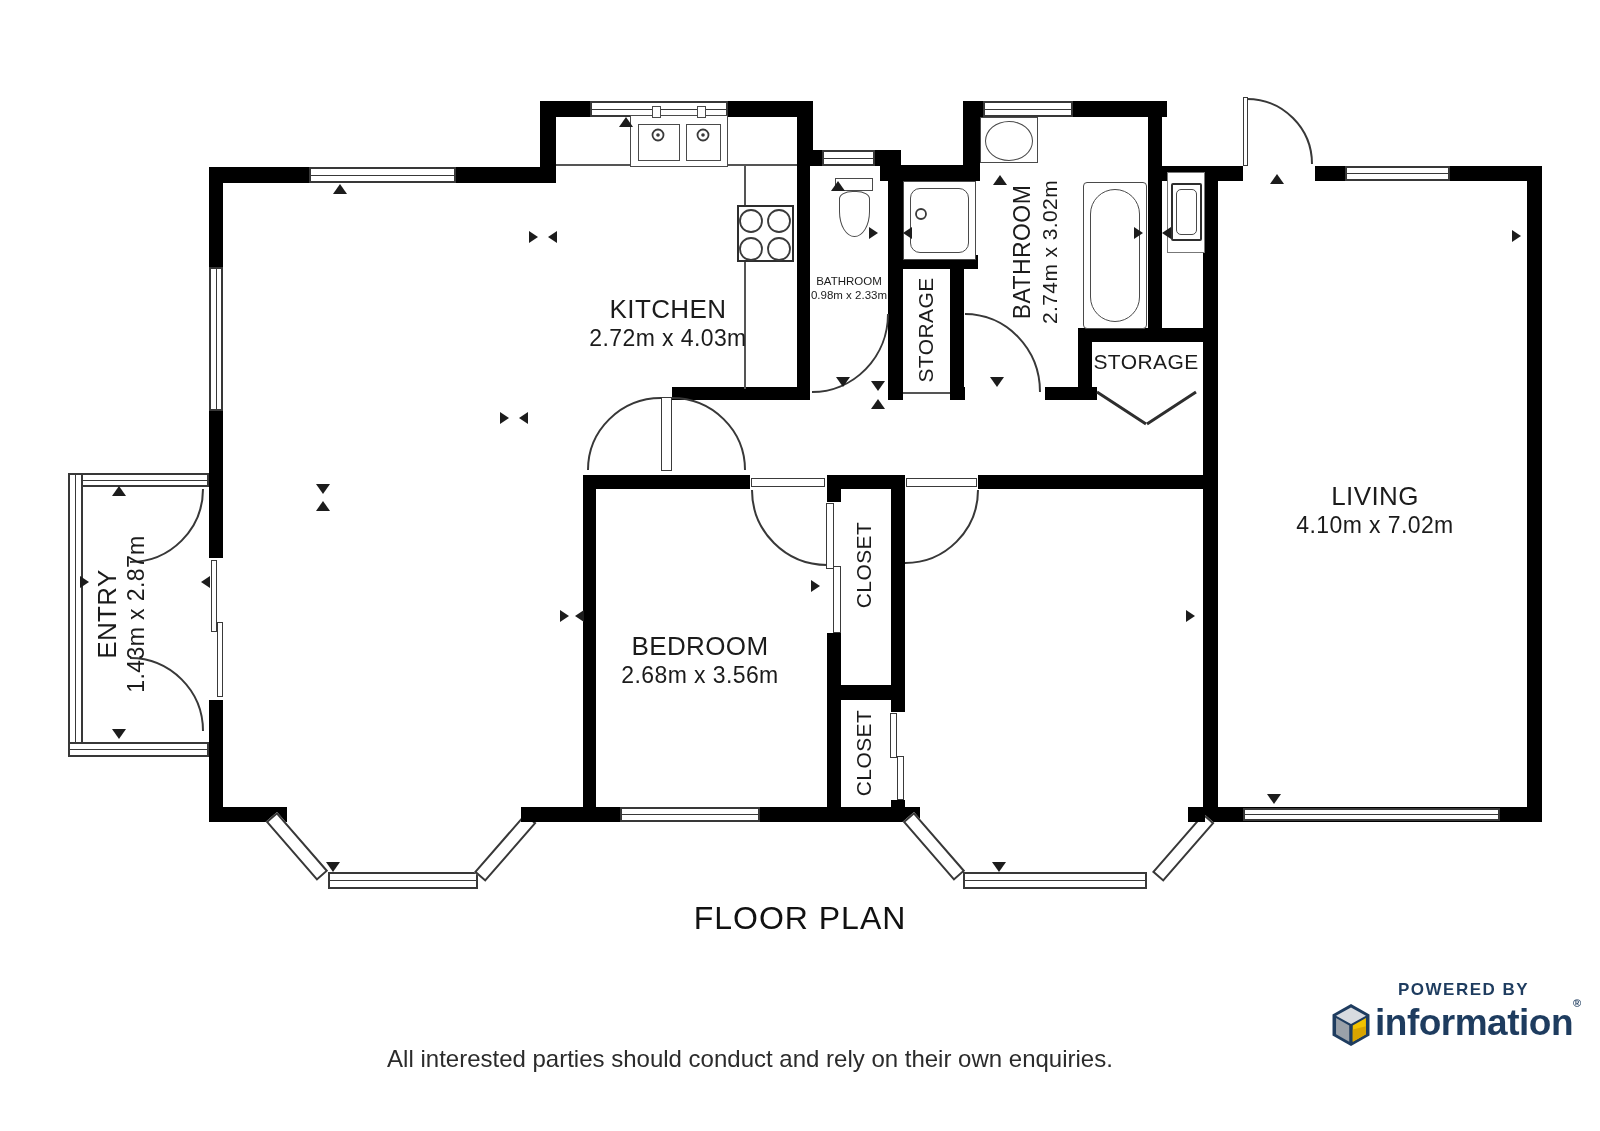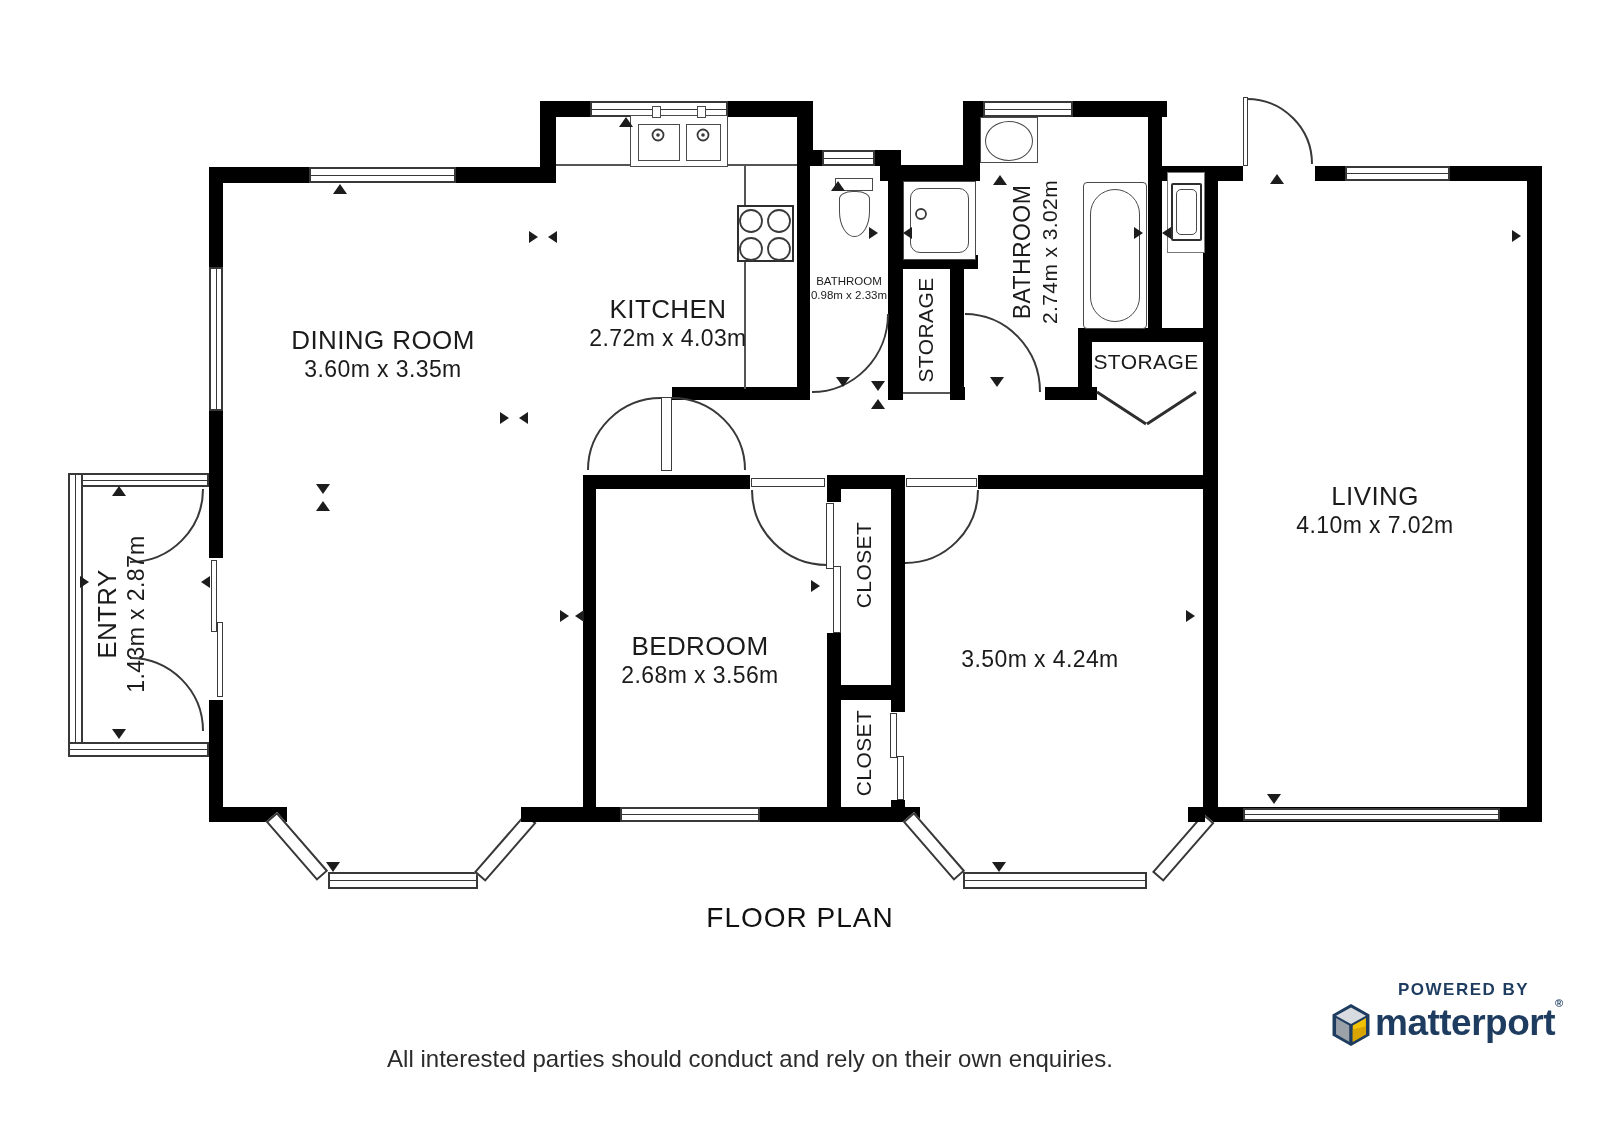--- a/index.html
+++ b/index.html
@@ -22,21 +22,21 @@
   .lbl.small .nm,.lbl.small .dm{font-size:11.5px;letter-spacing:0;}
   .lbl.vert{transform:translate(-50%,-50%) rotate(-90deg);}
   .lbl.single{font-size:21px;}
   .tri{position:absolute;width:0;height:0;border-style:solid;border-color:transparent;}
   .t-up{border-width:0 7px 10px 7px;border-bottom-color:#1c1c1c;}
   .t-down{border-width:10px 7px 0 7px;border-top-color:#1c1c1c;}
   .t-left{border-width:6px 9px 6px 0;border-right-color:#1c1c1c;}
   .t-right{border-width:6px 0 6px 9px;border-left-color:#1c1c1c;}
   svg.overlay{position:absolute;left:0;top:0;pointer-events:none;}
   #title{position:absolute;left:800px;top:918px;transform:translate(-50%,-50%);
-         font-size:28px;letter-spacing:1px;color:#111;}
+         font-size:32px;letter-spacing:1px;color:#111;}
   #disclaimer{position:absolute;left:0;top:1042px;width:1500px;text-align:center;
               color:#2b2b2b;font-size:24px;line-height:1.38;letter-spacing:0;}
   #brand{position:absolute;left:1325px;top:975px;width:275px;color:#1e3c5f;}
   #powered{position:absolute;left:73px;top:5px;font-size:17px;font-weight:bold;letter-spacing:1.5px;}
   #mattertext{position:absolute;left:50px;top:22px;font-size:37px;font-weight:bold;letter-spacing:-0.5px;}
   #mattertext sup{font-size:11px;vertical-align:28px;}
   #cube{position:absolute;left:4px;top:27px;}
 </style>
 </head>
 <body>
@@ -225,24 +225,20 @@
   <div class="tri t-right" style="left:1512px;top:230px"></div>
   <div class="tri t-right" style="left:500px;top:412px"></div>
   <div class="tri t-left" style="left:519px;top:412px"></div>
   <div class="tri t-right" style="left:560px;top:610px"></div>
   <div class="tri t-left" style="left:575px;top:610px"></div>
   <div class="tri t-right" style="left:1186px;top:610px"></div>
   <div class="tri t-right" style="left:811px;top:580px"></div>
   <div class="tri t-right" style="left:80px;top:576px"></div>
   <div class="tri t-left" style="left:201px;top:576px"></div>
 
-  <div class="lbl" style="left:383px;top:354px">
-    <div class="nm">DINING ROOM</div>
-    <div class="dm">3.60m x 3.35m</div>
-  </div>
   <div class="lbl" style="left:668px;top:323px">
     <div class="nm">KITCHEN</div>
     <div class="dm">2.72m x 4.03m</div>
   </div>
   <div class="lbl small" style="left:849px;top:289px">
     <div class="nm">BATHROOM</div>
     <div class="dm">0.98m x 2.33m</div>
   </div>
   <div class="lbl vert single" style="left:926px;top:330px">
     <div>STORAGE</div>
@@ -266,34 +262,33 @@
     <div class="nm">BEDROOM</div>
     <div class="dm">2.68m x 3.56m</div>
   </div>
   <div class="lbl vert single" style="left:864px;top:565px">
     <div>CLOSET</div>
   </div>
   <div class="lbl vert single" style="left:864px;top:753px">
     <div>CLOSET</div>
   </div>
   <div class="lbl" style="left:1040px;top:660px">
-    <div class="dm">3.50m x 4.24m</div>
   </div>
 
   <div id="title">FLOOR PLAN</div>
 
   <div id="brand">
     <div id="powered">POWERED BY</div>
     <svg id="cube" width="44" height="46" viewBox="0 0 100 104">
       <polygon points="50,4 92,28 92,76 50,100 8,76 8,28" fill="#1e3c5f"></polygon>
       <polygon points="50,12 84,31 50,50 16,31" fill="#d8dbe0"></polygon>
       <polygon points="16,36 46,53 46,90 16,73" fill="#9aa1a9"></polygon>
       <polygon points="84,36 54,53 54,90 84,73" fill="#f2c200"></polygon>
       <polygon points="54,62 84,55 84,73 54,90" fill="#d9a400"></polygon>
     </svg>
-    <div id="mattertext"><span>matterport</span><sup>®</sup></div>
+    <div id="mattertext"><span>information</span><sup>®</sup></div>
   </div>
 
   <div id="disclaimer">
     <div>All interested parties should conduct and rely on their own enquiries.</div>
   </div>
 
 </div>
 
 </body></html>

